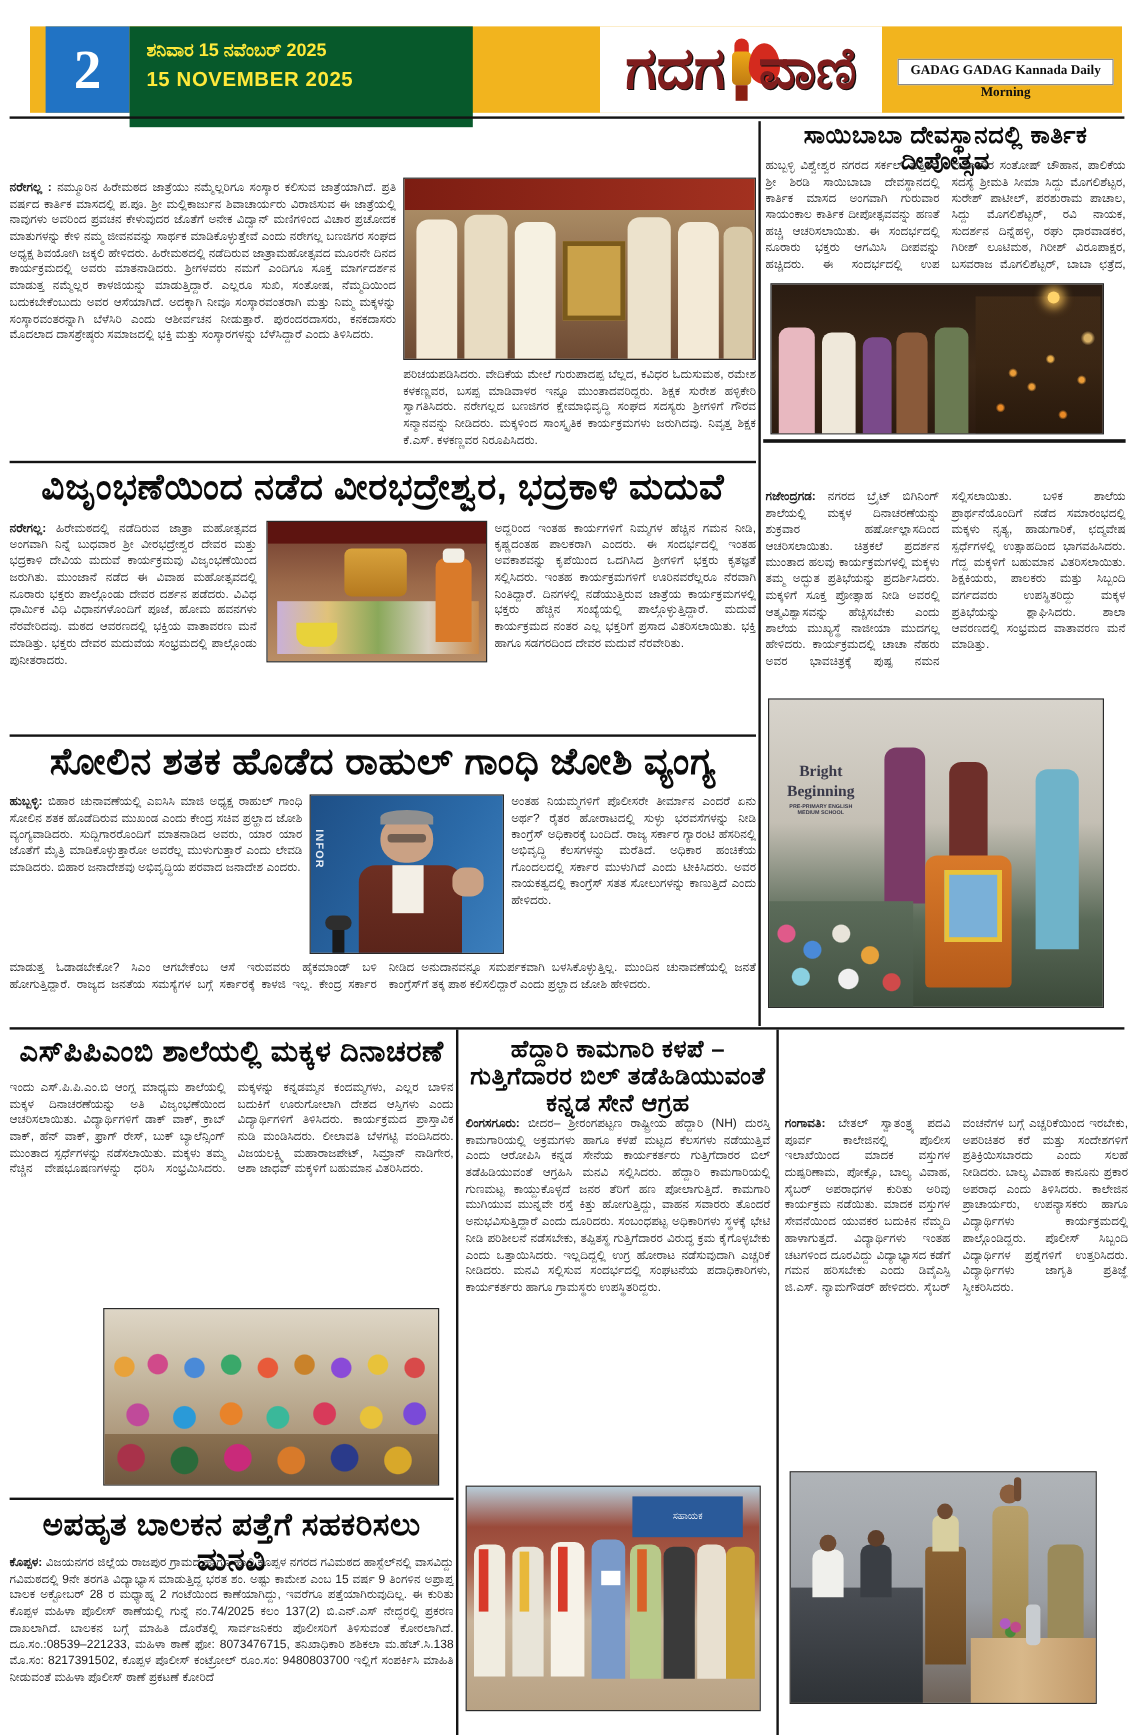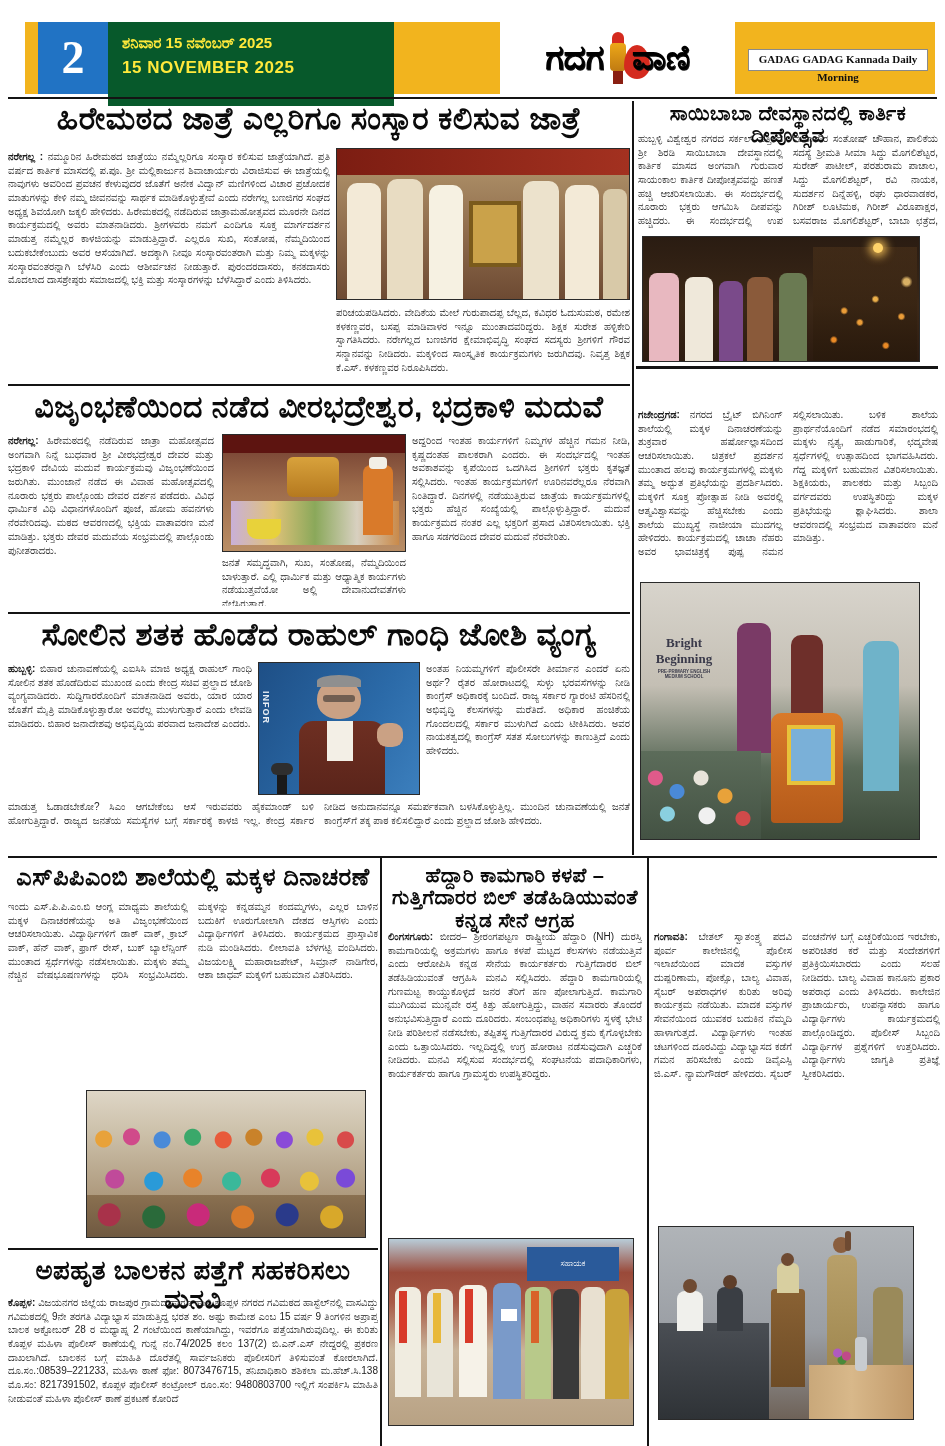--- a/index.html
+++ b/index.html
@@ -18,21 +18,21 @@
   .band{position:absolute;left:25px;top:22px;width:910px;height:72px;background:#F2B41E;}
   .pagenum{position:absolute;left:38px;top:22px;width:70px;height:72px;background:#2173C4;
            color:#fff;font-size:46px;font-weight:700;text-align:center;line-height:72px;
            font-family:"Liberation Serif", serif;}
   .datebox{position:absolute;left:108px;top:22px;width:272px;height:72px;background:#07592B;
            color:#FFE93B;font-weight:700;padding:12px 0 0 14px;}
   .datebox .kn{font-size:15px;}
   .datebox .en{font-size:17px;margin-top:6px;letter-spacing:0.5px;}
   .mast{position:absolute;left:500px;top:22px;width:235px;height:72px;background:#ffffff;
         display:flex;align-items:center;justify-content:center;gap:4px;}
-  .mast .w1,.mast .w2{font-size:34px;font-weight:700;color:#000000;
+  .mast .w1,.mast .w2{font-size:48px;font-weight:700;color:#7f1d1d;
         text-shadow:1px 1px 0 #111;font-family:"Liberation Serif", serif;}
   .mast .fig{position:relative;width:20px;height:52px;}
   .mast .w2wrap{position:relative;}
   .mast .blob{position:absolute;left:-8px;top:6px;width:26px;height:34px;background:#D42A1E;
         border-radius:50% 50% 50% 50%/60% 60% 40% 40%;}
   .mast .w2{position:relative;}
   .edition{position:absolute;left:748px;top:49px;width:178px;height:20px;background:#ffffff;
         border:1px solid #8a8a8a;color:#101010;font-family:"Liberation Serif", serif;
         font-weight:700;font-size:11px;text-align:center;line-height:18px;}
   .dl{font-weight:700;margin-top:48px;}
@@ -60,21 +60,20 @@
       <span class="w2">ವಾಣಿ</span>
     </span>
   </div>
   <div class="edition">GADAG GADAG Kannada Daily Morning</div>
   <div class="rule-h" style="left:8px;top:97px;width:929px;height:2px;"></div>
 
   <div class="rule-v" style="left:632px;top:101px;height:754px;"></div>
   <div class="rule-v" style="left:380px;top:858px;height:588px;"></div>
   <div class="rule-v" style="left:647px;top:858px;height:588px;"></div>
 
-  <div class="abs h-big" style="left:8px;top:102px;width:622px;font-size:31px;">ಹಿರೇಮಠದ ಜಾತ್ರೆ ಎಲ್ಲರಿಗೂ ಸಂಸ್ಕಾರ ಕಲಿಸುವ ಜಾತ್ರೆ</div>
   <div class="abs body-txt" style="left:8px;top:150px;width:322px;height:228px;">
     <span class="dl">ನರೇಗಲ್ಲ :</span>
     <span>ನಮ್ಮೂರಿನ ಹಿರೇಮಠದ ಜಾತ್ರೆಯು ನಮ್ಮೆಲ್ಲರಿಗೂ ಸಂಸ್ಕಾರ ಕಲಿಸುವ ಜಾತ್ರೆಯಾಗಿದೆ. ಪ್ರತಿ ವರ್ಷದ ಕಾರ್ತಿಕ ಮಾಸದಲ್ಲಿ ಪ.ಪೂ. ಶ್ರೀ ಮಲ್ಲಿಕಾರ್ಜುನ ಶಿವಾಚಾರ್ಯರು ವಿರಾಜಿಸುವ ಈ ಜಾತ್ರೆಯಲ್ಲಿ ನಾವುಗಳು ಅವರಿಂದ ಪ್ರವಚನ ಕೇಳುವುದರ ಜೊತೆಗೆ ಅನೇಕ ವಿದ್ವಾನ್ ಮಣಿಗಳಿಂದ ವಿಚಾರ ಪ್ರಚೋದಕ ಮಾತುಗಳನ್ನು ಕೇಳಿ ನಮ್ಮ ಜೀವನವನ್ನು ಸಾರ್ಥಕ ಮಾಡಿಕೊಳ್ಳುತ್ತೇವೆ ಎಂದು ನರೇಗಲ್ಲ ಬಣಜಿಗರ ಸಂಘದ ಅಧ್ಯಕ್ಷ ಶಿವಯೋಗಿ ಜಕ್ಕಲಿ ಹೇಳಿದರು. ಹಿರೇಮಠದಲ್ಲಿ ನಡೆದಿರುವ ಜಾತ್ರಾಮಹೋತ್ಸವದ ಮೂರನೇ ದಿನದ ಕಾರ್ಯಕ್ರಮದಲ್ಲಿ ಅವರು ಮಾತನಾಡಿದರು. ಶ್ರೀಗಳವರು ನಮಗೆ ಎಂದಿಗೂ ಸೂಕ್ತ ಮಾರ್ಗದರ್ಶನ ಮಾಡುತ್ತ ನಮ್ಮೆಲ್ಲರ ಕಾಳಜಿಯನ್ನು ಮಾಡುತ್ತಿದ್ದಾರೆ. ಎಲ್ಲರೂ ಸುಖಿ, ಸಂತೋಷ, ನೆಮ್ಮದಿಯಿಂದ ಬದುಕಬೇಕೆಂಬುದು ಅವರ ಆಸೆಯಾಗಿದೆ. ಅದಕ್ಕಾಗಿ ನೀವೂ ಸಂಸ್ಕಾರವಂತರಾಗಿ ಮತ್ತು ನಿಮ್ಮ ಮಕ್ಕಳನ್ನು ಸಂಸ್ಕಾರವಂತರನ್ನಾಗಿ ಬೆಳೆಸಿರಿ ಎಂದು ಆಶೀರ್ವಚನ ನೀಡುತ್ತಾರೆ. ಪುರಂದರದಾಸರು, ಕನಕದಾಸರು ಮೊದಲಾದ ದಾಸಶ್ರೇಷ್ಠರು ಸಮಾಜದಲ್ಲಿ ಭಕ್ತಿ ಮತ್ತು ಸಂಸ್ಕಾರಗಳನ್ನು ಬೆಳೆಸಿದ್ದಾರೆ ಎಂದು ತಿಳಿಸಿದರು.</span>
   </div>
   <div class="photo" style="left:336px;top:148px;width:294px;height:152px;background:linear-gradient(180deg,#b5996f 0%,#8f6c4c 55%,#6d4a33 100%);">
     <div class="ph-el" style="left:0;top:0;width:100%;height:26px;background:linear-gradient(90deg,#7c1d12,#a33120);"></div>
     <div class="ph-el" style="left:10px;top:34px;width:34px;height:116px;background:#f3ead7;border-radius:10px 10px 0 0;"></div>
     <div class="ph-el" style="left:50px;top:30px;width:36px;height:120px;background:#e8dcc2;border-radius:10px 10px 0 0;"></div>
     <div class="ph-el" style="left:92px;top:36px;width:34px;height:114px;background:#f6f1e2;border-radius:10px 10px 0 0;"></div>
     <div class="ph-el" style="left:132px;top:52px;width:44px;height:58px;background:#caa24a;border:4px solid #7a5a1c;"></div>
@@ -92,21 +91,20 @@
     <span>ಹಿರೇಮಠದಲ್ಲಿ ನಡೆದಿರುವ ಜಾತ್ರಾ ಮಹೋತ್ಸವದ ಅಂಗವಾಗಿ ನಿನ್ನೆ ಬುಧವಾರ ಶ್ರೀ ವೀರಭದ್ರೇಶ್ವರ ದೇವರ ಮತ್ತು ಭದ್ರಕಾಳಿ ದೇವಿಯ ಮದುವೆ ಕಾರ್ಯಕ್ರಮವು ವಿಜೃಂಭಣೆಯಿಂದ ಜರುಗಿತು. ಮುಂಜಾನೆ ನಡೆದ ಈ ವಿವಾಹ ಮಹೋತ್ಸವದಲ್ಲಿ ನೂರಾರು ಭಕ್ತರು ಪಾಲ್ಗೊಂಡು ದೇವರ ದರ್ಶನ ಪಡೆದರು. ವಿವಿಧ ಧಾರ್ಮಿಕ ವಿಧಿ ವಿಧಾನಗಳೊಂದಿಗೆ ಪೂಜೆ, ಹೋಮ ಹವನಗಳು ನೆರವೇರಿದವು. ಮಠದ ಆವರಣದಲ್ಲಿ ಭಕ್ತಿಯ ವಾತಾವರಣ ಮನೆ ಮಾಡಿತ್ತು. ಭಕ್ತರು ದೇವರ ಮದುವೆಯ ಸಂಭ್ರಮದಲ್ಲಿ ಪಾಲ್ಗೊಂಡು ಪುನೀತರಾದರು.</span>
   </div>
   <div class="photo" style="left:222px;top:434px;width:184px;height:118px;background:linear-gradient(180deg,#6e3a2e 0%,#9c6a4a 45%,#b98e66 100%);">
     <div class="ph-el" style="left:0;top:0;width:100%;height:18px;background:#5d1410;"></div>
     <div class="ph-el" style="left:64px;top:22px;width:52px;height:40px;background:linear-gradient(#d8a23c,#b5791f);border-radius:6px;"></div>
     <div class="ph-el" style="left:8px;top:66px;width:168px;height:44px;background:linear-gradient(90deg,#c9b0d8,#e0c27a,#8aa85a,#d8d0c0,#c98a4a);"></div>
     <div class="ph-el" style="left:140px;top:30px;width:30px;height:70px;background:#d97a2a;border-radius:8px 8px 0 0;"></div>
     <div class="ph-el" style="left:146px;top:22px;width:18px;height:12px;background:#f2efe6;border-radius:4px;"></div>
     <div class="ph-el" style="left:24px;top:84px;width:34px;height:20px;background:#e8d23a;border-radius:0 0 10px 10px;"></div>
   </div>
-  <div class="abs body-txt" style="left:222px;top:556px;width:184px;height:50px;">ಜನತೆ ಸಮೃದ್ಧವಾಗಿ, ಸುಖ, ಸಂತೋಷ, ನೆಮ್ಮದಿಯಿಂದ ಬಾಳುತ್ತಾರೆ. ಎಲ್ಲಿ ಧಾರ್ಮಿಕ ಮತ್ತು ಆಧ್ಯಾತ್ಮಿಕ ಕಾರ್ಯಗಳು ನಡೆಯುತ್ತವೆಯೋ ಅಲ್ಲಿ ದೇವಾನುದೇವತೆಗಳು ನೆಲೆಸಿರುತ್ತಾರೆ.</div>
   <div class="abs body-txt" style="left:412px;top:434px;width:218px;height:172px;">ಅದ್ದರಿಂದ ಇಂತಹ ಕಾರ್ಯಗಳಿಗೆ ನಿಮ್ಮಗಳ ಹೆಚ್ಚಿನ ಗಮನ ನೀಡಿ, ಕೃಷ್ಣದಂತಹ ಪಾಲಕರಾಗಿ ಎಂದರು. ಈ ಸಂದರ್ಭದಲ್ಲಿ ಇಂತಹ ಅವಕಾಶವನ್ನು ಕೃಪೆಯಿಂದ ಒದಗಿಸಿದ ಶ್ರೀಗಳಿಗೆ ಭಕ್ತರು ಕೃತಜ್ಞತೆ ಸಲ್ಲಿಸಿದರು. ಇಂತಹ ಕಾರ್ಯಕ್ರಮಗಳಿಗೆ ಊರಿನವರೆಲ್ಲರೂ ನೆರವಾಗಿ ನಿಂತಿದ್ದಾರೆ. ದಿನಗಳಲ್ಲಿ ನಡೆಯುತ್ತಿರುವ ಜಾತ್ರೆಯ ಕಾರ್ಯಕ್ರಮಗಳಲ್ಲಿ ಭಕ್ತರು ಹೆಚ್ಚಿನ ಸಂಖ್ಯೆಯಲ್ಲಿ ಪಾಲ್ಗೊಳ್ಳುತ್ತಿದ್ದಾರೆ. ಮದುವೆ ಕಾರ್ಯಕ್ರಮದ ನಂತರ ಎಲ್ಲ ಭಕ್ತರಿಗೆ ಪ್ರಸಾದ ವಿತರಿಸಲಾಯಿತು. ಭಕ್ತಿ ಹಾಗೂ ಸಡಗರದಿಂದ ದೇವರ ಮದುವೆ ನೆರವೇರಿತು.</div>
 
   <div class="rule-h" style="left:8px;top:612px;width:622px;height:2px;"></div>
 
   <div class="abs h-big" style="left:8px;top:618px;width:622px;font-size:31px;">ಸೋಲಿನ ಶತಕ ಹೊಡೆದ ರಾಹುಲ್ ಗಾಂಧಿ ಜೋಶಿ ವ್ಯಂಗ್ಯ</div>
   <div class="abs body-txt" style="left:8px;top:662px;width:244px;height:134px;">
     <span class="dl">ಹುಬ್ಬಳ್ಳಿ:</span>
     <span>ಬಿಹಾರ ಚುನಾವಣೆಯಲ್ಲಿ ಎಐಸಿಸಿ ಮಾಜಿ ಅಧ್ಯಕ್ಷ ರಾಹುಲ್ ಗಾಂಧಿ ಸೋಲಿನ ಶತಕ ಹೊಡೆದಿರುವ ಮುಖಂಡ ಎಂದು ಕೇಂದ್ರ ಸಚಿವ ಪ್ರಲ್ಹಾದ ಜೋಶಿ ವ್ಯಂಗ್ಯವಾಡಿದರು. ಸುದ್ದಿಗಾರರೊಂದಿಗೆ ಮಾತನಾಡಿದ ಅವರು, ಯಾರ ಯಾರ ಜೊತೆಗೆ ಮೈತ್ರಿ ಮಾಡಿಕೊಳ್ಳುತ್ತಾರೋ ಅವರೆಲ್ಲ ಮುಳುಗುತ್ತಾರೆ ಎಂದು ಲೇವಡಿ ಮಾಡಿದರು. ಬಿಹಾರ ಜನಾದೇಶವು ಅಭಿವೃದ್ಧಿಯ ಪರವಾದ ಜನಾದೇಶ ಎಂದರು.</span>
   </div>
   <div class="photo" style="left:258px;top:662px;width:162px;height:133px;background:linear-gradient(120deg,#1e4f86 0%,#2b6aa8 60%,#3c7fbd 100%);">

